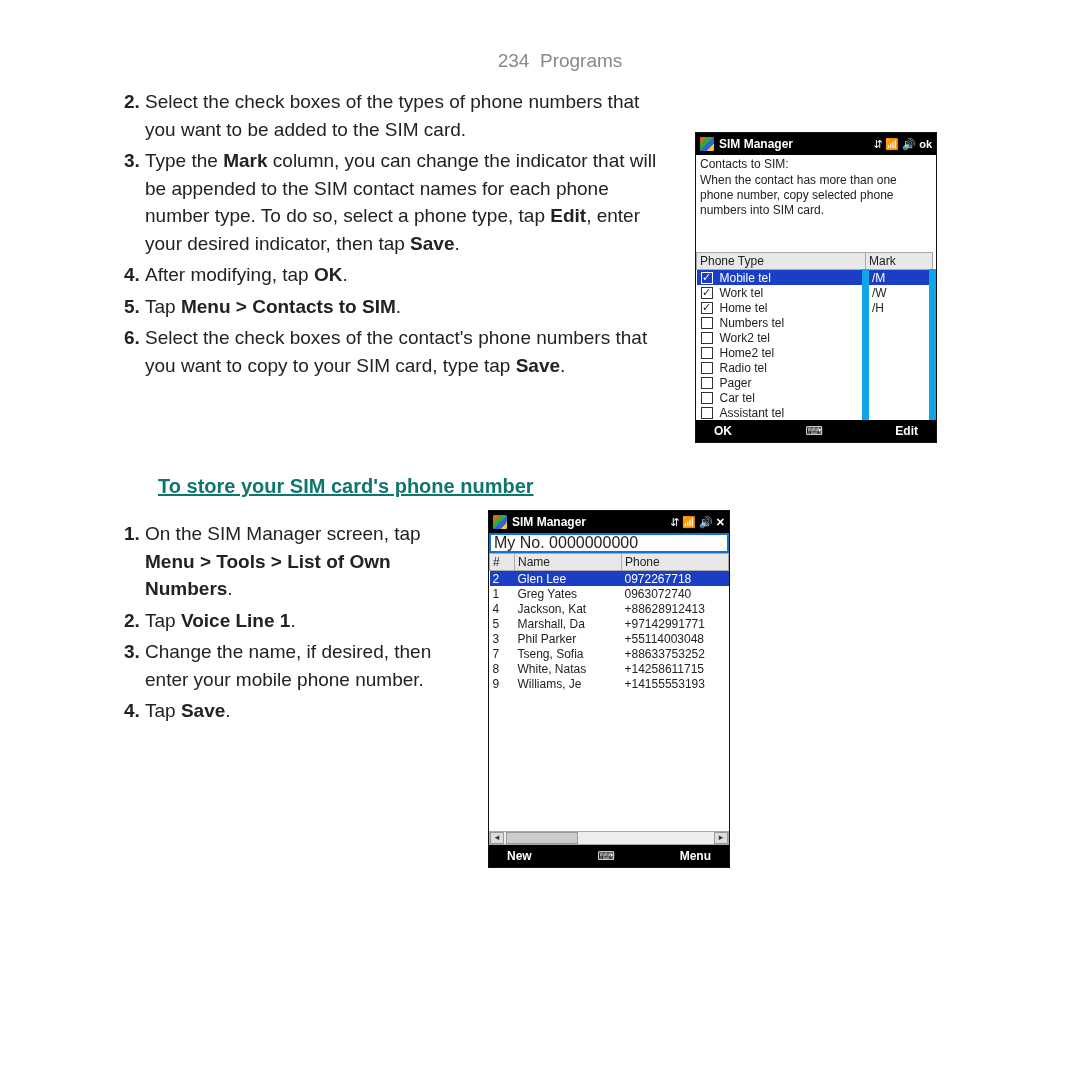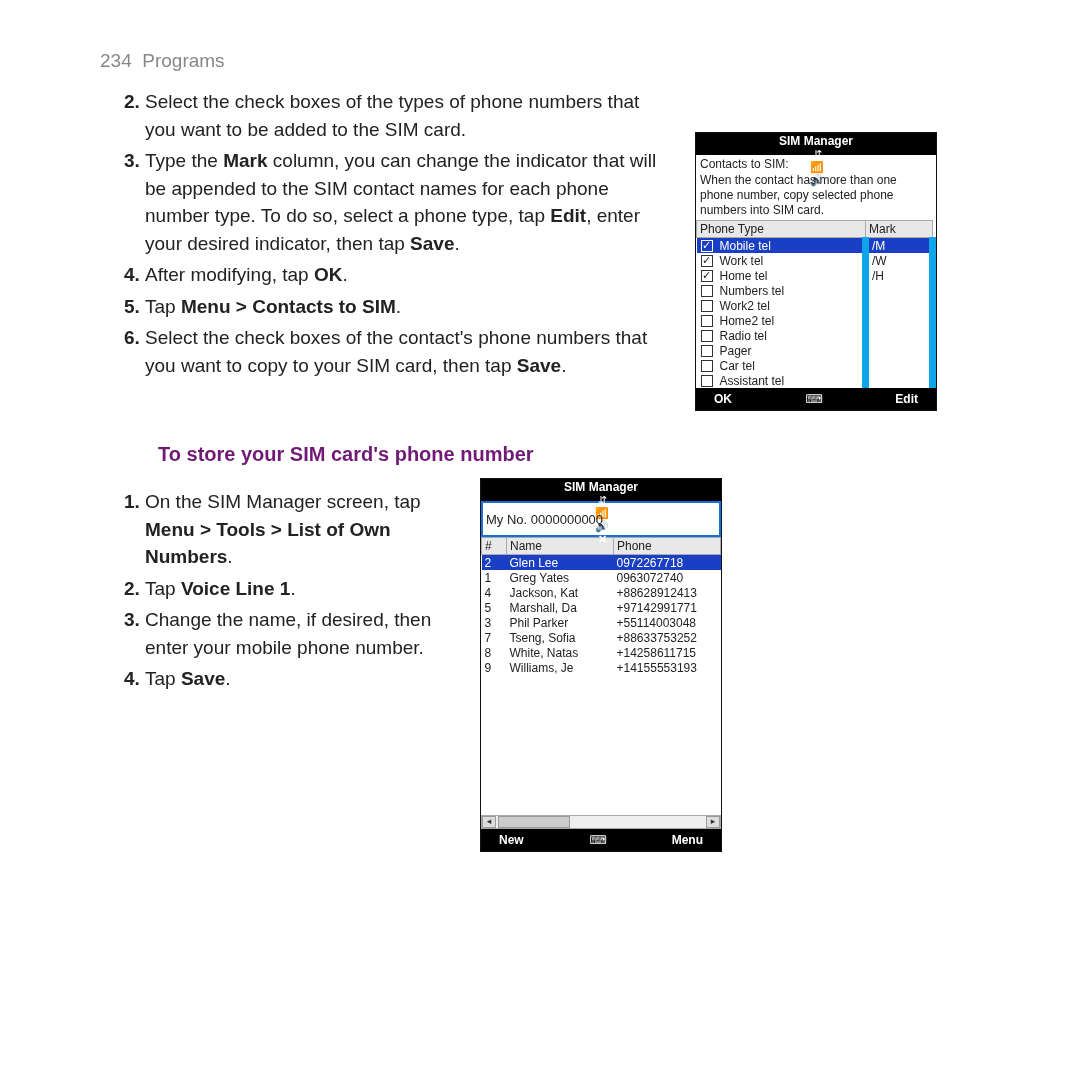--- a/index.html
+++ b/index.html
@@ -1,45 +1,45 @@
 <!DOCTYPE html>
 <html><head>
 <meta charset="utf-8">
 <style>
   html,body{margin:0;padding:0;width:1080px;height:1080px;background:#fff;font-family:"Segoe UI",Arial,sans-serif;color:#222;}
   body{padding:50px 60px 0 100px;box-sizing:border-box;}
-  .hdr{font-size:19px;color:#888;margin-bottom:6px;}
+  .hdr{font-size:19px;color:#888;margin-bottom:6px;text-align:center;}
   .top{display:flex;gap:20px;}
   ol.body{padding-left:35px;margin:10px;font-size:19px;line-height:1.45;}
   ol.body>li{margin-bottom:4px;}
   ol.body>li::marker{font-weight:bold;}
   .b{font-weight:bold;}
-  .sect{color:#701a75;font-weight:bold;font-size:20px;margin:32px 0 12px 58px;}
-  .cols{display:flex;gap:15px;margin-left:0;}
+  .sect{color:#0f766e;font-weight:bold;font-size:20px;margin:32px 0 12px 58px;text-decoration:underline;}
+  .cols{display:flex;gap:23px;margin-left:0;}
   .c1{width:310px;}
   .c2{width:165px;font-size:19px;line-height:1.45;}
   .c2 .leader{display:inline-block;width:18px;border-top:1.5px solid #555;vertical-align:middle;margin-right:2px;}
   .sh{width:240px;border:1px solid #111;font-family:Tahoma,Arial,sans-serif;font-size:12px;background:#fff;flex-shrink:0;}
-  .ttl{background:#000;color:#fff;height:20px;display:flex;align-items:center;padding:1px 4px;font-size:12px;flex-direction:column;}
+  .ttl{background:#000;color:#fff;height:20px;display:flex;align-items:center;padding:1px 4px;font-size:12px;}
   .ttl .flag{width:14px;height:14px;background:linear-gradient(135deg,#d62 0 25%,#3a3 25% 50%,#36c 50% 75%,#fc0 75%);margin-right:5px;border-radius:1px;}
   .ttl .sp{flex:1;}
   .ttl .ic{margin-left:3px;font-size:11px;}
   .subl{padding:2px 4px;font-size:12px;}
   .desc{padding:0 4px 2px;font-size:12px;line-height:1.25;}
-  .tbl{width:100%;border-collapse:collapse;font-size:12px;}
+  .tbl{width:100%;border-collapse:collapse;font-size:12px;margin-top:32px;}
   .tbl th{background:#e8e8e8;border:1px solid #aaa;text-align:left;font-weight:normal;padding:1px 3px;}
   .tbl td{padding:0 3px;height:15px;border-right:7px solid #0ea5e9;}
   .tbl td.cb{width:14px;border-right:none;text-align:center;}
   .cbx{display:inline-block;width:10px;height:10px;border:1px solid #333;line-height:9px;font-size:11px;text-align:center;vertical-align:middle;}
   .sel td{background:#1a3fc4;color:#fff;}
   .sel .cbx{border-color:#fff;}
   .btm{background:#000;color:#fff;height:22px;display:flex;align-items:center;justify-content:space-between;padding:0 18px;font-size:12px;}
   .btm .kbd{font-size:12px;letter-spacing:-1px;}
   .sh2{width:240px;border:1px solid #111;font-family:Tahoma,Arial,sans-serif;font-size:12px;background:#fff;flex-shrink:0;}
-  .myno{border:2px solid #1a6fd6;padding:8px 3px;font-size:13px;height:16px;display:flex;align-items:center;}
+  .myno{border:2px solid #1a6fd6;padding:0 3px;font-size:16px;height:16px;display:flex;align-items:center;}
   .tbl2{width:100%;border-collapse:collapse;font-size:12px;}
   .tbl2 th{background:#e8e8e8;border:1px solid #aaa;text-align:left;font-weight:normal;padding:1px 3px;}
   .tbl2 td{padding:0 3px;height:15px;}
   .tbl2 .sel2 td{background:#1a3fc4;color:#fff;}
   .filler{height:140px;}
   .scr{height:12px;border:1px solid #aaa;background:#eee;position:relative;}
   .scr .ar{position:absolute;top:0;width:12px;height:10px;background:#ddd;border:1px solid #999;font-size:9px;text-align:center;line-height:9px;color:#333;}
   .scr .l{left:0;} .scr .r{right:0;}
   .scr .th{position:absolute;left:16px;width:70px;height:10px;top:0;background:#ccc;border:1px solid #999;}
 </style>
@@ -49,21 +49,21 @@
 <div class="hdr">
   <span>234</span>&nbsp;&nbsp;<span>Programs</span>
 </div>
 
 <div class="top">
   <ol class="body" start="2" style="width:520px;">
     <li><span>Select the check boxes of the types of phone numbers that you want to be added to the SIM card.</span></li>
     <li><span>Type the </span><span class="b">Mark</span><span> column, you can change the indicator that will be appended to the SIM contact names for each phone number type. To do so, select a phone type, tap </span><span class="b">Edit</span><span>, enter your desired indicator, then tap </span><span class="b">Save</span><span>.</span></li>
     <li><span>After modifying, tap </span><span class="b">OK</span><span>.</span></li>
     <li><span>Tap </span><span class="b">Menu &gt; Contacts to SIM</span><span>.</span></li>
-    <li><span>Select the check boxes of the contact's phone numbers that you want to copy to your SIM card, then tap </span><span class="b">Save</span><span>.</span></li>
+    <li><span>Select the check boxes of the contact's phone numbers that you want to copy to your SIM card, type tap </span><span class="b">Save</span><span>.</span></li>
   </ol>
 
   <div class="sh" style="margin-top:54px;">
     <div class="ttl">
       <span class="flag"></span>
       <span class="b">SIM Manager</span>
       <span class="sp"></span>
       <span class="ic">⇵</span>
       <span class="ic">📶</span>
       <span class="ic">🔊</span>

